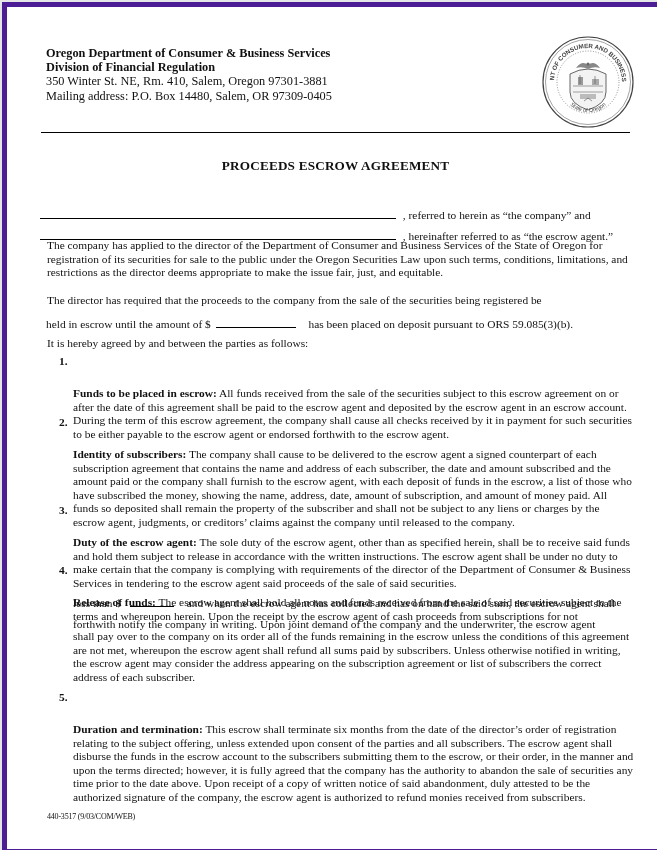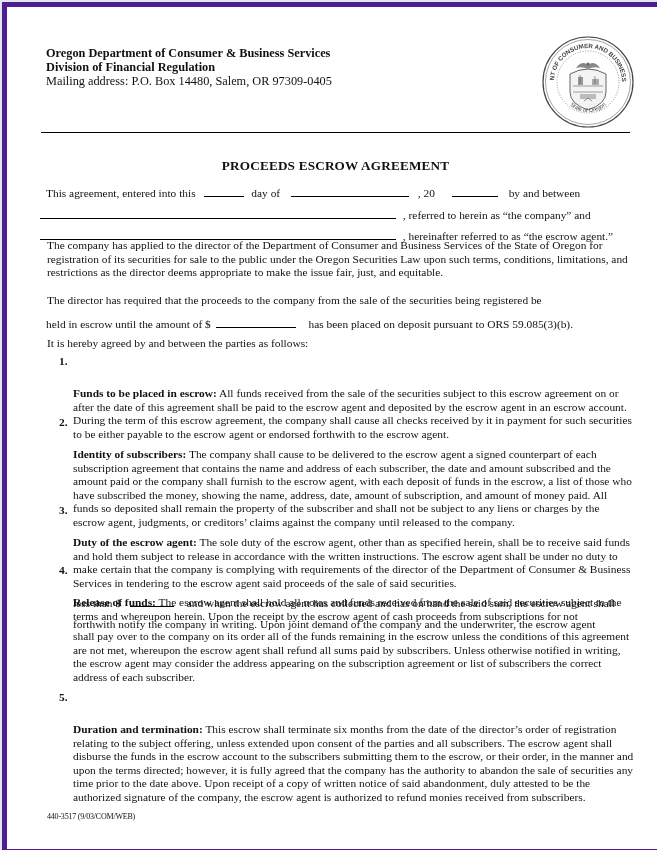--- a/index.html
+++ b/index.html
@@ -111,20 +111,21 @@
     }
   </style>
 </head>
 <body>
 
 <div class="page">
 
   <div class="hdr">
     <div class="b">Oregon Department of Consumer &amp; Business Services</div>
     <div class="b">Division of Financial Regulation</div>
+    <div>350 Winter St. NE, Rm. 410, Salem, Oregon 97301-3881</div>
     <div>Mailing address: P.O. Box 14480, Salem, OR 97309-0405</div>
   </div>
 
   <svg class="seal" viewBox="0 0 96 96">
     <defs>
       <path id="sealTop" d="M 14 48 A 34 34 0 0 1 82 48"></path>
       <path id="sealBot" d="M 26 66 A 26 26 0 0 0 70 66"></path>
     </defs>
     <circle cx="48" cy="48" r="45" fill="#fff" stroke="#444" stroke-width="1.2"></circle>
     <circle cx="48" cy="48" r="42.5" fill="none" stroke="#666" stroke-width="0.6"></circle>
@@ -148,29 +149,20 @@
     <path d="M 44 67 L 48 64 L 52 67" stroke="#666" stroke-width="0.7" fill="none"></path>
     <text font-size="5.6" fill="#444" font-family="Liberation Sans, sans-serif">
       <textPath href="#sealBot" startOffset="50%" text-anchor="middle">State of Oregon</textPath>
     </text>
   </svg>
 
   <div class="rule"></div>
 
   <div class="title">PROCEEDS ESCROW AGREEMENT</div>
 
-  <div class="line" style="left:39px; top:178px;">
-    <span>This agreement, entered into this</span>
-    <span class="blank" style="width:40px; margin:0 4px 0 6px;"></span>
-    <span>day of</span>
-    <span class="blank" style="width:118px; margin:0 6px 0 8px;"></span>
-    <span>, 20</span>
-    <span class="blank" style="width:46px; margin:0 8px 0 14px;"></span>
-    <span>by and between</span>
-  </div>
 
   <div class="line" style="left:33px; top:200px;">
     <span class="blank" style="width:356px; margin-right:4px;"></span>
     <span>, referred to herein as “the company” and</span>
   </div>
 
   <div class="line" style="left:33px; top:221px;">
     <span class="blank" style="width:356px; margin-right:4px;"></span>
     <span>, hereinafter referred to as “the escrow agent.”</span>
   </div>

